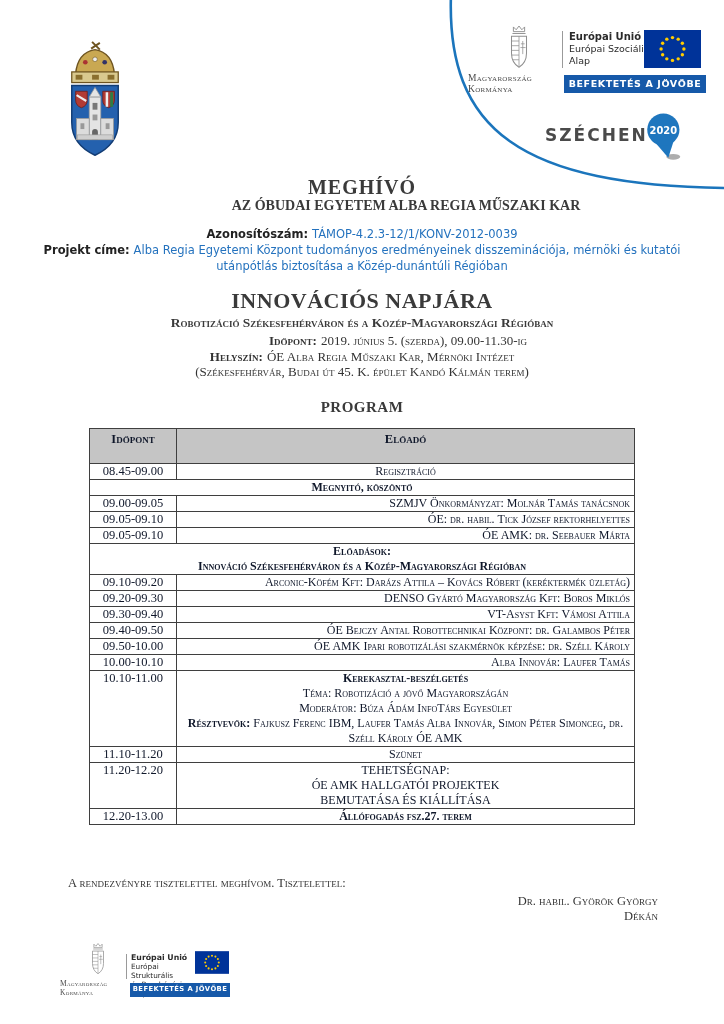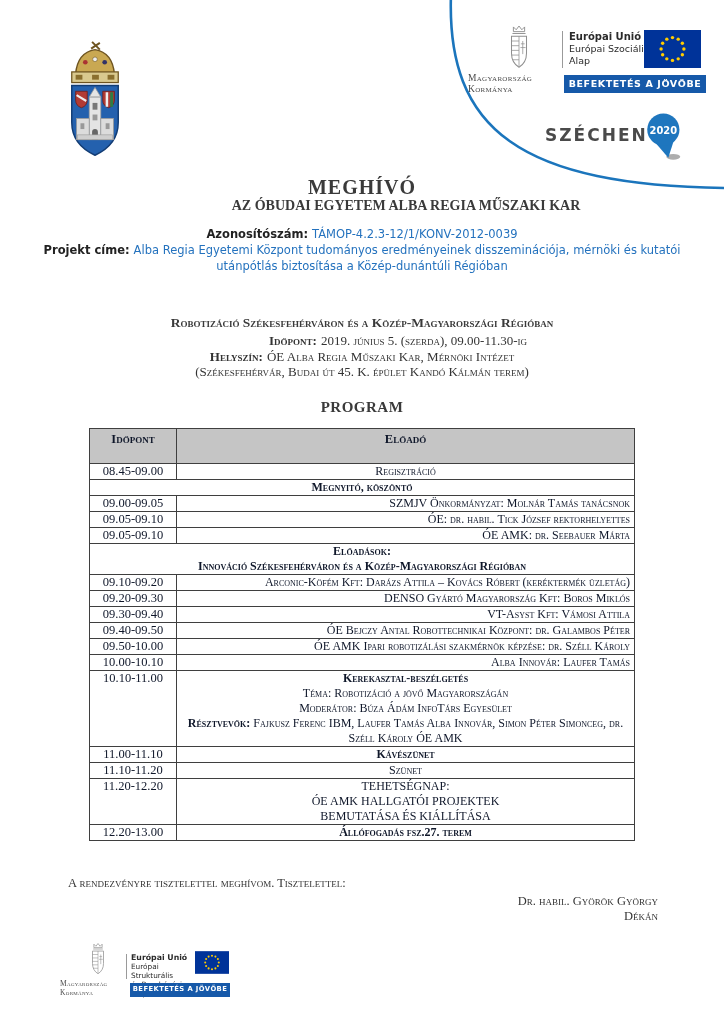--- a/index.html
+++ b/index.html
@@ -137,20 +137,21 @@
   <div class="abs ctr h-title" style="top:176px;">MEGHÍVÓ</div>
   <div class="abs ctr h-sub" style="top:198px;padding-left:44px;">AZ ÓBUDAI EGYETEM ALBA REGIA MŰSZAKI KAR</div>
 
   <div class="abs ctr sans-line" style="top:226px;">
     <span class="b lbl">Azonosítószám:</span><span class="blue">TÁMOP-4.2.3-12/1/KONV-2012-0039</span>
   </div>
   <div class="abs ctr sans-line" style="top:242px;left:42px;width:640px;">
     <span class="b lbl">Projekt címe:</span><span class="blue">Alba Regia Egyetemi Központ tudományos eredményeinek disszeminációja, mérnöki és kutatói utánpótlás biztosítása a Közép-dunántúli Régióban</span>
   </div>
 
+  <div class="abs ctr h-event" style="top:288px;">INNOVÁCIÓS NAPJÁRA</div>
   <div class="abs ctr h-topic sc" style="top:315px;">Robotizáció Székesfehérváron és a Közép-Magyarországi Régióban</div>
   <div class="abs ctr detail sc" style="top:333px;margin-left:36px;">
     <span class="b lbl">Időpont:</span><span>2019. június 5. (szerda), 09.00-11.30-ig</span>
   </div>
   <div class="abs ctr detail sc" style="top:349px;">
     <span class="b lbl">Helyszín:</span><span>ÓE Alba Regia Műszaki Kar, Mérnöki Intézet</span>
   </div>
   <div class="abs ctr detail sc" style="top:364px;">(Székesfehérvár, Budai út 45. K. épület Kandó Kálmán terem)</div>
 
   <div class="abs ctr h-program" style="top:399px;">PROGRAM</div>
@@ -234,26 +235,20 @@
             <div class="line">Alba Innovár: Laufer Tamás</div>
           </td>
         </tr>
         <tr>
           <td class="time-cell">10.10-11.00</td>
           <td class="content-cell sc align-center">
             <div class="line b">Kerekasztal-beszélgetés</div>
             <div class="line">Téma: Robotizáció a jövő Magyarországán</div>
             <div class="line">Moderátor: Búza Ádám InfoTárs Egyesület</div>
             <div class="line"><b>Résztvevők:</b><span> Fajkusz Ferenc IBM, Laufer Tamás Alba Innovár, Simon Péter Simonceg, dr. Széll Károly ÓE AMK</span></div>
-          </td>
-        </tr>
-        <tr>
-          <td class="time-cell">11.00-11.10</td>
-          <td class="content-cell sc align-center">
-            <div class="line b">Kávészünet</div>
           </td>
         </tr>
         <tr>
           <td class="time-cell">11.10-11.20</td>
           <td class="content-cell sc align-center">
             <div class="line">Szünet</div>
           </td>
         </tr>
         <tr>
           <td class="time-cell">11.20-12.20</td>

